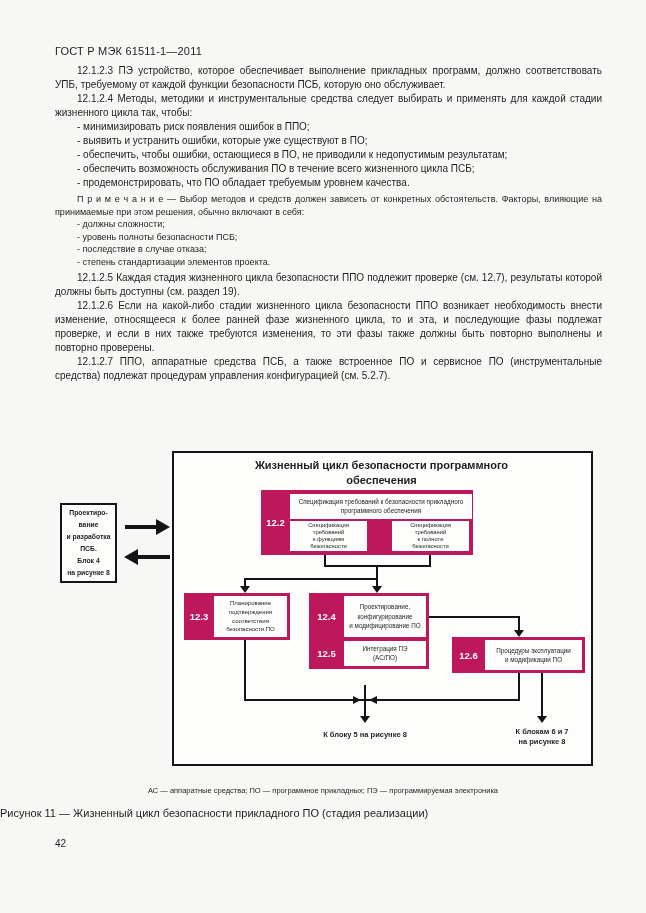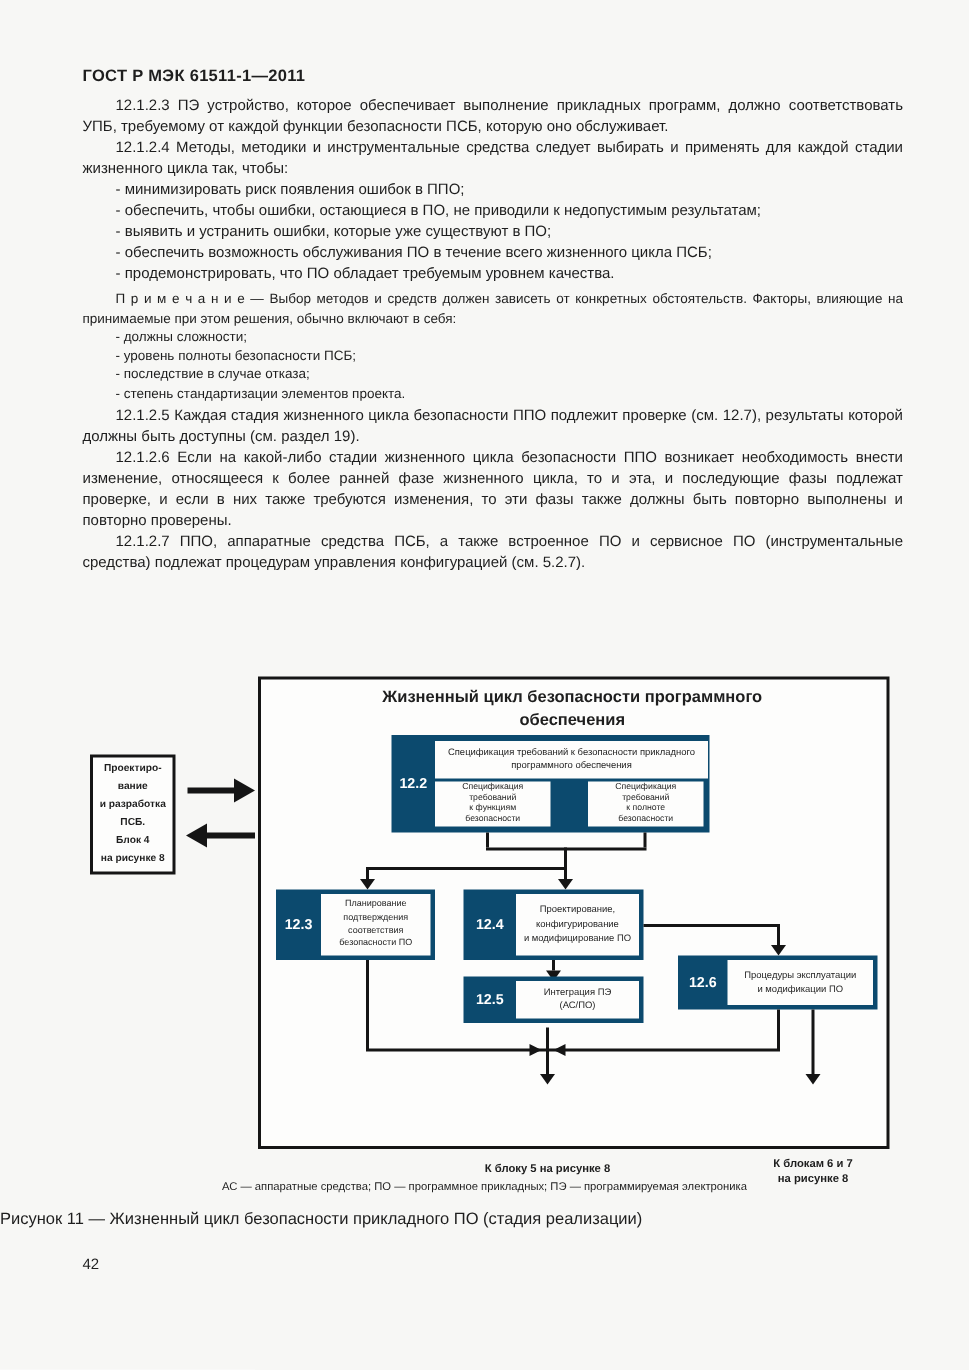--- a/index.html
+++ b/index.html
@@ -4,38 +4,38 @@
 <style>
   html,body{margin:0;padding:0;}
   .page{
     position:relative;
     width:646px;height:913px;
     background:#f7f7f5;
     font-family:"Liberation Sans", sans-serif;
     color:#1e1e1e;
     overflow:hidden;
   }
-  .hdr{position:absolute;left:55px;top:45px;font-size:11px;font-weight:bold;letter-spacing:.2px;}
+  .hdr{position:absolute;left:55px;top:45px;font-size:11px;font-weight:normal;letter-spacing:.2px;}
   .bodytext{position:absolute;left:55px;top:64px;width:547px;}
   .para{font-size:10px;line-height:14px;text-align:justify;text-indent:22px;margin:0;}
   .bullet{font-size:10px;line-height:14px;text-indent:22px;margin:0;}
   .note{font-size:9px;line-height:12.5px;text-align:justify;text-indent:22px;margin:0;}
   .gap-top{margin-top:3px;}
   
   .frame{position:absolute;left:172px;top:451px;width:421px;height:315px;border:2px solid #151515;background:#fdfdfc;box-sizing:border-box;}
   .dg-title{position:absolute;left:40px;top:5px;width:335px;text-align:center;font-weight:bold;font-size:11px;line-height:15px;}
-  .blk{position:absolute;background:#0c4a6e;}
+  .blk{position:absolute;background:#be185d;}
   .blknum{position:absolute;left:0;top:0;height:100%;display:flex;align-items:center;justify-content:center;color:#fff;font-weight:bold;font-size:9.5px;}
   .wbox{position:absolute;background:#fdfdfc;display:flex;flex-direction:column;align-items:center;justify-content:center;text-align:center;}
   .vline{position:absolute;width:2px;background:#151515;}
   .hline{position:absolute;height:2px;background:#151515;}
   .arrd{position:absolute;width:0;height:0;border-left:5px solid transparent;border-right:5px solid transparent;border-top:7px solid #151515;}
   .arrr{position:absolute;width:0;height:0;border-top:4.5px solid transparent;border-bottom:4.5px solid transparent;border-left:8px solid #151515;}
   .arrl{position:absolute;width:0;height:0;border-top:4.5px solid transparent;border-bottom:4.5px solid transparent;border-right:8px solid #151515;}
-  .exit-label{position:absolute;text-align:center;font-weight:bold;font-size:7.5px;line-height:9.5px;margin-top:44px;}
+  .exit-label{position:absolute;text-align:center;font-weight:bold;font-size:7.5px;line-height:9.5px;}
   .sidebox{position:absolute;left:60px;top:503px;width:57px;height:80px;border:2px solid #151515;background:#fdfdfc;box-sizing:border-box;
            display:flex;flex-direction:column;align-items:center;justify-content:center;text-align:center;
            font-size:6.8px;font-weight:bold;line-height:12px;}
   .bigshaft{position:absolute;height:4px;background:#151515;}
   .bigheadr{position:absolute;width:0;height:0;border-top:8px solid transparent;border-bottom:8px solid transparent;border-left:14px solid #151515;}
   .bigheadl{position:absolute;width:0;height:0;border-top:8px solid transparent;border-bottom:8px solid transparent;border-right:14px solid #151515;}
   .legend{position:absolute;left:0;top:786px;width:100%;text-align:center;font-size:7.5px;}
   .caption{position:absolute;left:0;top:807px;width:100%;text-align:left;font-size:11px;}
   .pagenum{position:absolute;left:55px;top:838px;font-size:10px;}
   .l{display:block;}
@@ -44,22 +44,22 @@
 <body>
 
 <div class="page">
 
   <div class="hdr">ГОСТ Р МЭК 61511-1—2011</div>
 
   <div class="bodytext">
     <p class="para">12.1.2.3 ПЭ устройство, которое обеспечивает выполнение прикладных программ, должно соответствовать УПБ, требуемому от каждой функции безопасности ПСБ, которую оно обслуживает.</p>
     <p class="para">12.1.2.4 Методы, методики и инструментальные средства следует выбирать и применять для каждой стадии жизненного цикла так, чтобы:</p>
     <p class="bullet">- минимизировать риск появления ошибок в ППО;</p>
+    <p class="bullet">- выявить и устранить ошибки, которые уже существуют в ПО;</p>
     <p class="bullet">- обеспечить, чтобы ошибки, остающиеся в ПО, не приводили к недопустимым результатам;</p>
-    <p class="bullet">- выявить и устранить ошибки, которые уже существуют в ПО;</p>
     <p class="bullet">- обеспечить возможность обслуживания ПО в течение всего жизненного цикла ПСБ;</p>
     <p class="bullet">- продемонстрировать, что ПО обладает требуемым уровнем качества.</p>
     <p class="note gap-top">П р и м е ч а н и е — Выбор методов и средств должен зависеть от конкретных обстоятельств. Факторы, влияющие на принимаемые при этом решения, обычно включают в себя:</p>
     <p class="note">- должны сложности;</p>
     <p class="note">- уровень полноты безопасности ПСБ;</p>
     <p class="note">- последствие в случае отказа;</p>
     <p class="note">- степень стандартизации элементов проекта.</p>
     <p class="para gap-top">12.1.2.5 Каждая стадия жизненного цикла безопасности ППО подлежит проверке (см. 12.7), результаты которой должны быть доступны (см. раздел 19).</p>
     <p class="para">12.1.2.6 Если на какой-либо стадии жизненного цикла безопасности ППО возникает необходимость внести изменение, относящееся к более ранней фазе жизненного цикла, то и эта, и последующие фазы подлежат проверке, и если в них также требуются изменения, то эти фазы также должны быть повторно выполнены и повторно проверены.</p>
     <p class="para">12.1.2.7 ППО, аппаратные средства ПСБ, а также встроенное ПО и сервисное ПО (инструментальные средства) подлежат процедурам управления конфигурацией (см. 5.2.7).</p>
@@ -131,21 +131,21 @@
       </div>
     </div>
 
     <div class="vline" style="left:194px;top:187px;height:7px;"></div>
     <div class="arrd" style="left:190px;top:194px;"></div>
 
     <div class="hline" style="left:255px;top:163px;width:90px;"></div>
     <div class="vline" style="left:344px;top:163px;height:14px;"></div>
     <div class="arrd" style="left:340px;top:177px;"></div>
 
-    <div class="blk" style="left:135px;top:198px;width:120px;height:31px;">
+    <div class="blk" style="left:135px;top:185px;width:120px;height:31px;">
       <div class="blknum" style="width:35px;">12.5</div>
       <div class="wbox" style="left:35px;top:3px;width:82px;height:25px;font-size:6.3px;line-height:8.4px;">
         <span class="l">Интеграция ПЭ</span>
         <span class="l">(АС/ПО)</span>
       </div>
     </div>
 
     <div class="blk" style="left:278px;top:184px;width:133px;height:36px;">
       <div class="blknum" style="width:33px;">12.6</div>
       <div class="wbox" style="left:33px;top:3px;width:97px;height:30px;font-size:6.3px;line-height:9px;">

